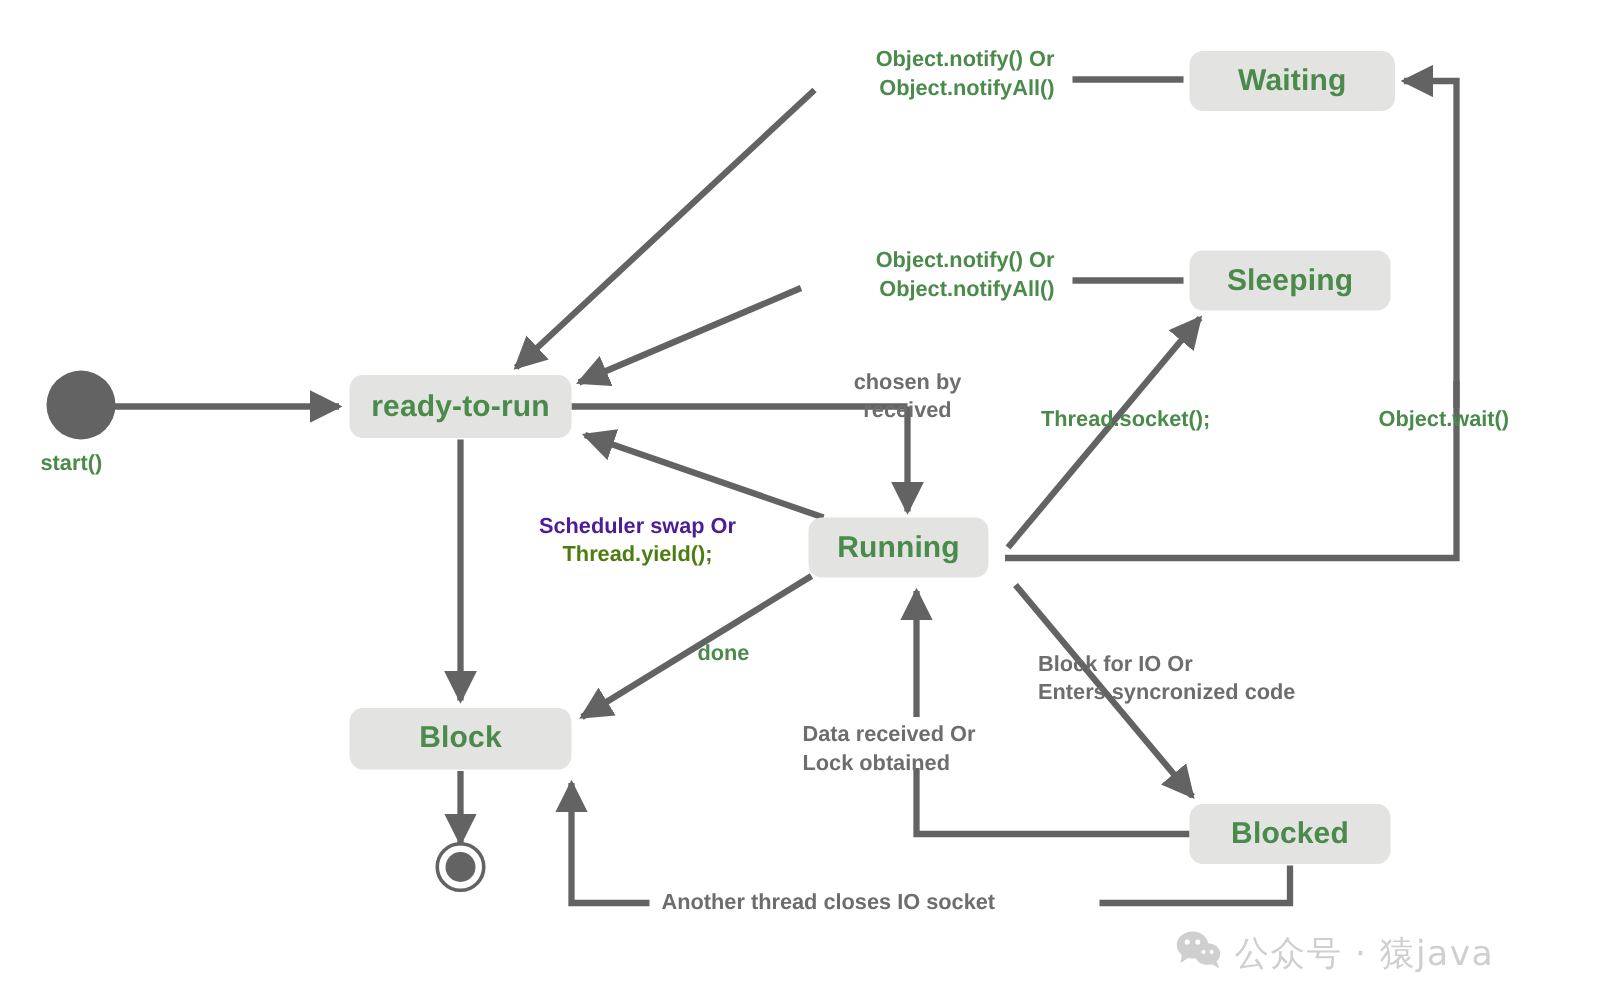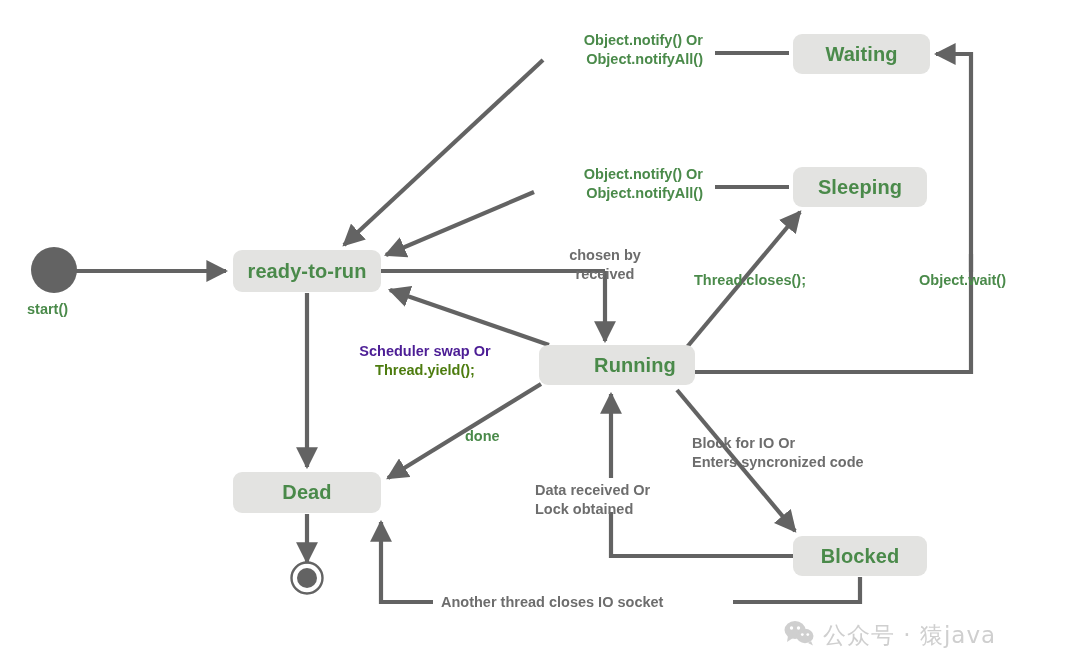--- a/index.html
+++ b/index.html
@@ -130,58 +130,58 @@
     <circle cx="54" cy="270" r="23" fill="#636363"></circle>
 
     <circle cx="307" cy="578" r="15.5" fill="none" stroke="#636363" stroke-width="2.4"></circle>
     <circle cx="307" cy="578" r="10" fill="#636363"></circle>
   </svg>
 
   <div class="state-box" style="left:233px; top:250px; width:148px; height:42px;">
     <span>ready-to-run</span>
   </div>
 
-  <div class="state-box" style="left:539px; top:345px; width:120px; height:40px;padding-left:36px;">
+  <div class="state-box" style="left:539px; top:345px; width:120px; height:40px;">
     <span>Running</span>
   </div>
 
   <div class="state-box" style="left:793px; top:34px; width:137px; height:40px;">
     <span>Waiting</span>
   </div>
 
   <div class="state-box" style="left:793px; top:167px; width:134px; height:40px;">
     <span>Sleeping</span>
   </div>
 
   <div class="state-box" style="left:793px; top:536px; width:134px; height:40px;">
     <span>Blocked</span>
   </div>
 
   <div class="state-box" style="left:233px; top:472px; width:148px; height:41px;">
-    <span>Dead</span>
+    <span>Block</span>
   </div>
 
   <div class="start-label" style="left:27px; top:301px;">start()</div>
 
   <div class="lbl green right" style="left:405px; top:31px; width:298px;">
     <div>Object.notify() Or</div>
     <div>Object.notifyAll()</div>
   </div>
 
   <div class="lbl green right" style="left:405px; top:165px; width:298px;">
     <div>Object.notify() Or</div>
     <div>Object.notifyAll()</div>
   </div>
 
   <div class="lbl gray center" style="left:545px; top:246px; width:120px;">
     <div>chosen by</div>
     <div>received</div>
   </div>
 
-  <div class="lbl green" style="left:694px; top:271px;">Thread.closes();</div>
+  <div class="lbl green" style="left:694px; top:271px;">Thread.socket();</div>
 
   <div class="lbl green" style="left:919px; top:271px;">Object.wait()</div>
 
   <div class="lbl center" style="left:327px; top:342px; width:196px;">
     <div class="k">Scheduler swap Or</div>
     <div class="g">Thread.yield();</div>
   </div>
 
   <div class="lbl green" style="left:465px; top:427px;">done</div>
 

